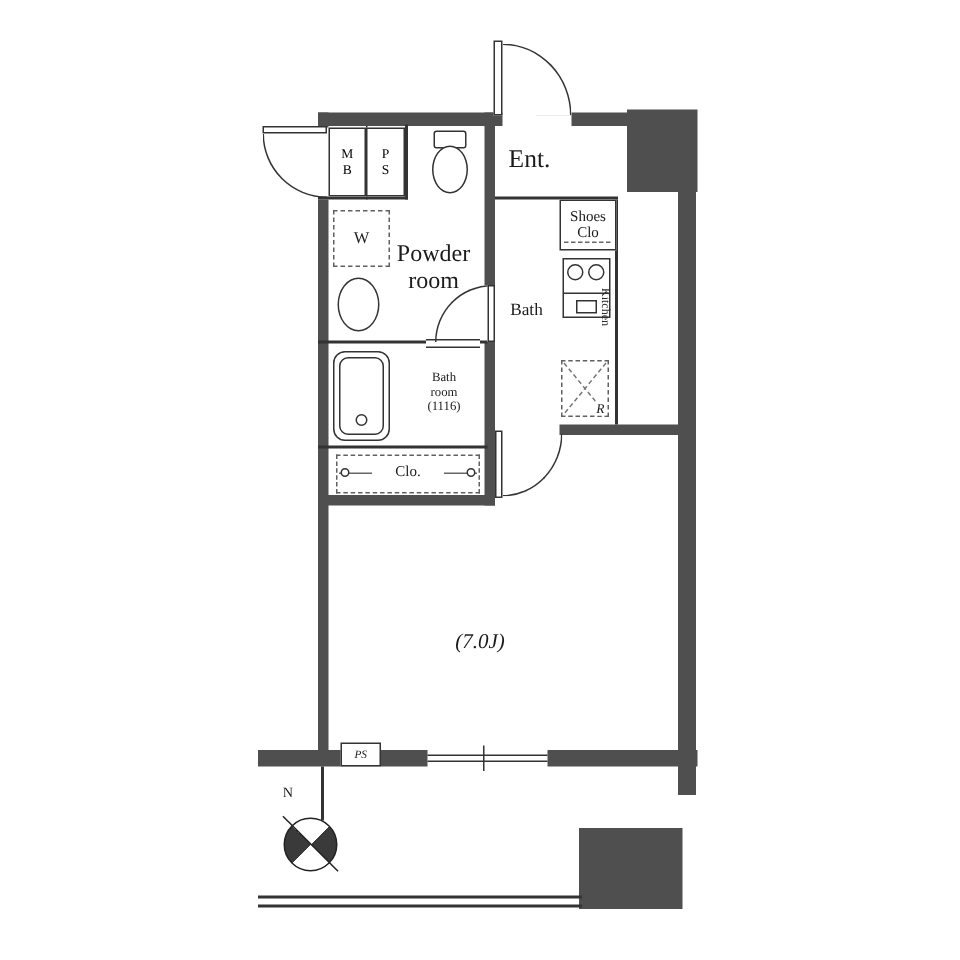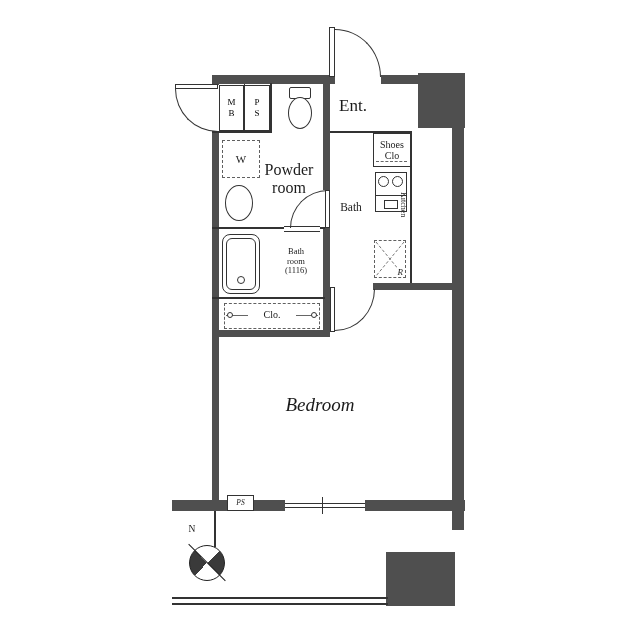--- a/index.html
+++ b/index.html
@@ -122,15 +122,15 @@
   <div class="tline" style="left:181px;top:562px;width:52px;height:1px;background:#222;transform:rotate(45deg)"></div>
   <div class="label" style="left:184px;top:524px;width:16px;font-size:9.5px">N</div>
 
   <div class="label" style="left:323px;top:96px;width:60px;font-size:17px">Ent.</div>
   <div class="label" style="left:256px;top:161px;width:66px;font-size:16px">Powder
 room</div>
   <div class="label" style="left:328px;top:201px;width:46px;font-size:11.5px">Bath</div>
   <div class="label" style="left:272px;top:247px;width:48px;font-size:8.5px">Bath
 room
 (1116)</div>
-  <div class="label italic" style="left:240px;top:394px;width:160px;font-size:19px">Bedroom</div>
+  <div class="label italic" style="left:240px;top:421px;width:160px;font-size:14px">(7.0J)</div>
 
 </div>
 
 </body></html>

